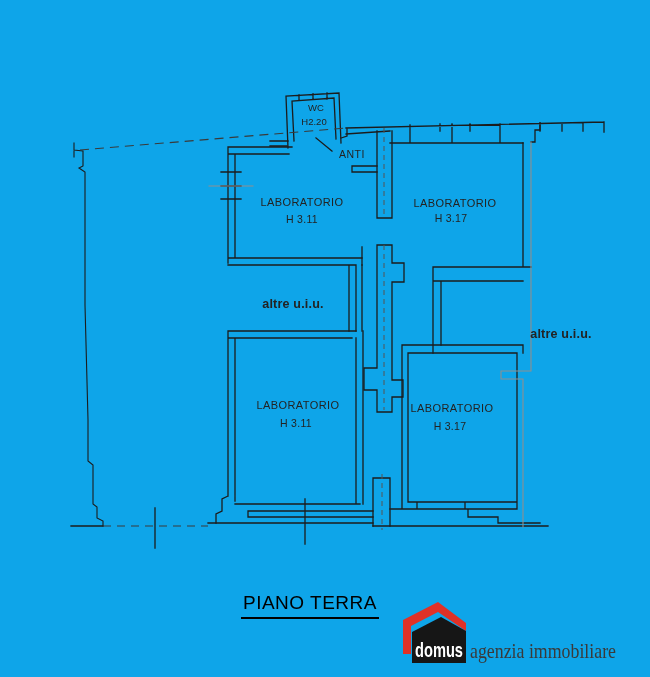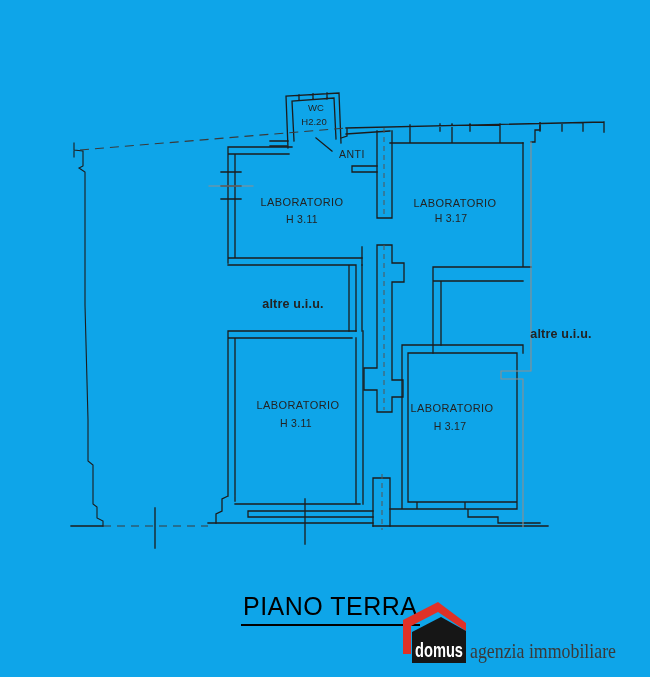--- a/index.html
+++ b/index.html
@@ -9,21 +9,21 @@
   }
   #plan-svg{position:absolute;left:0;top:0;}
   .plan-text{fill:#232323;font-family:"Liberation Sans",sans-serif;}
   .room-name{font-size:11px;letter-spacing:0.4px;}
   .room-h{font-size:10.5px;letter-spacing:0.3px;}
   .small-lbl{font-size:9.5px;}
   .anti-lbl{font-size:10.5px;letter-spacing:0.5px;}
   .altre-lbl{font-size:12.5px;font-weight:bold;letter-spacing:0.2px;}
   #plan-title{
     position:absolute;left:241px;top:592px;
-    font-size:25px;letter-spacing:0.5px;color:#000;
+    font-size:19px;letter-spacing:0.5px;color:#000;
     border-bottom:2.5px solid #000;padding:0 2px 3px 2px;white-space:nowrap;
   }
   #logo{position:absolute;left:400px;top:598px;}
   .logo-wordmark{font-family:"Liberation Sans",sans-serif;font-weight:bold;fill:#ffffff;}
   .agency-name{font-family:"Liberation Serif",serif;fill:#3a3a3a;}
 </style>
 </head>
 <body>
 
 <div id="canvas">

